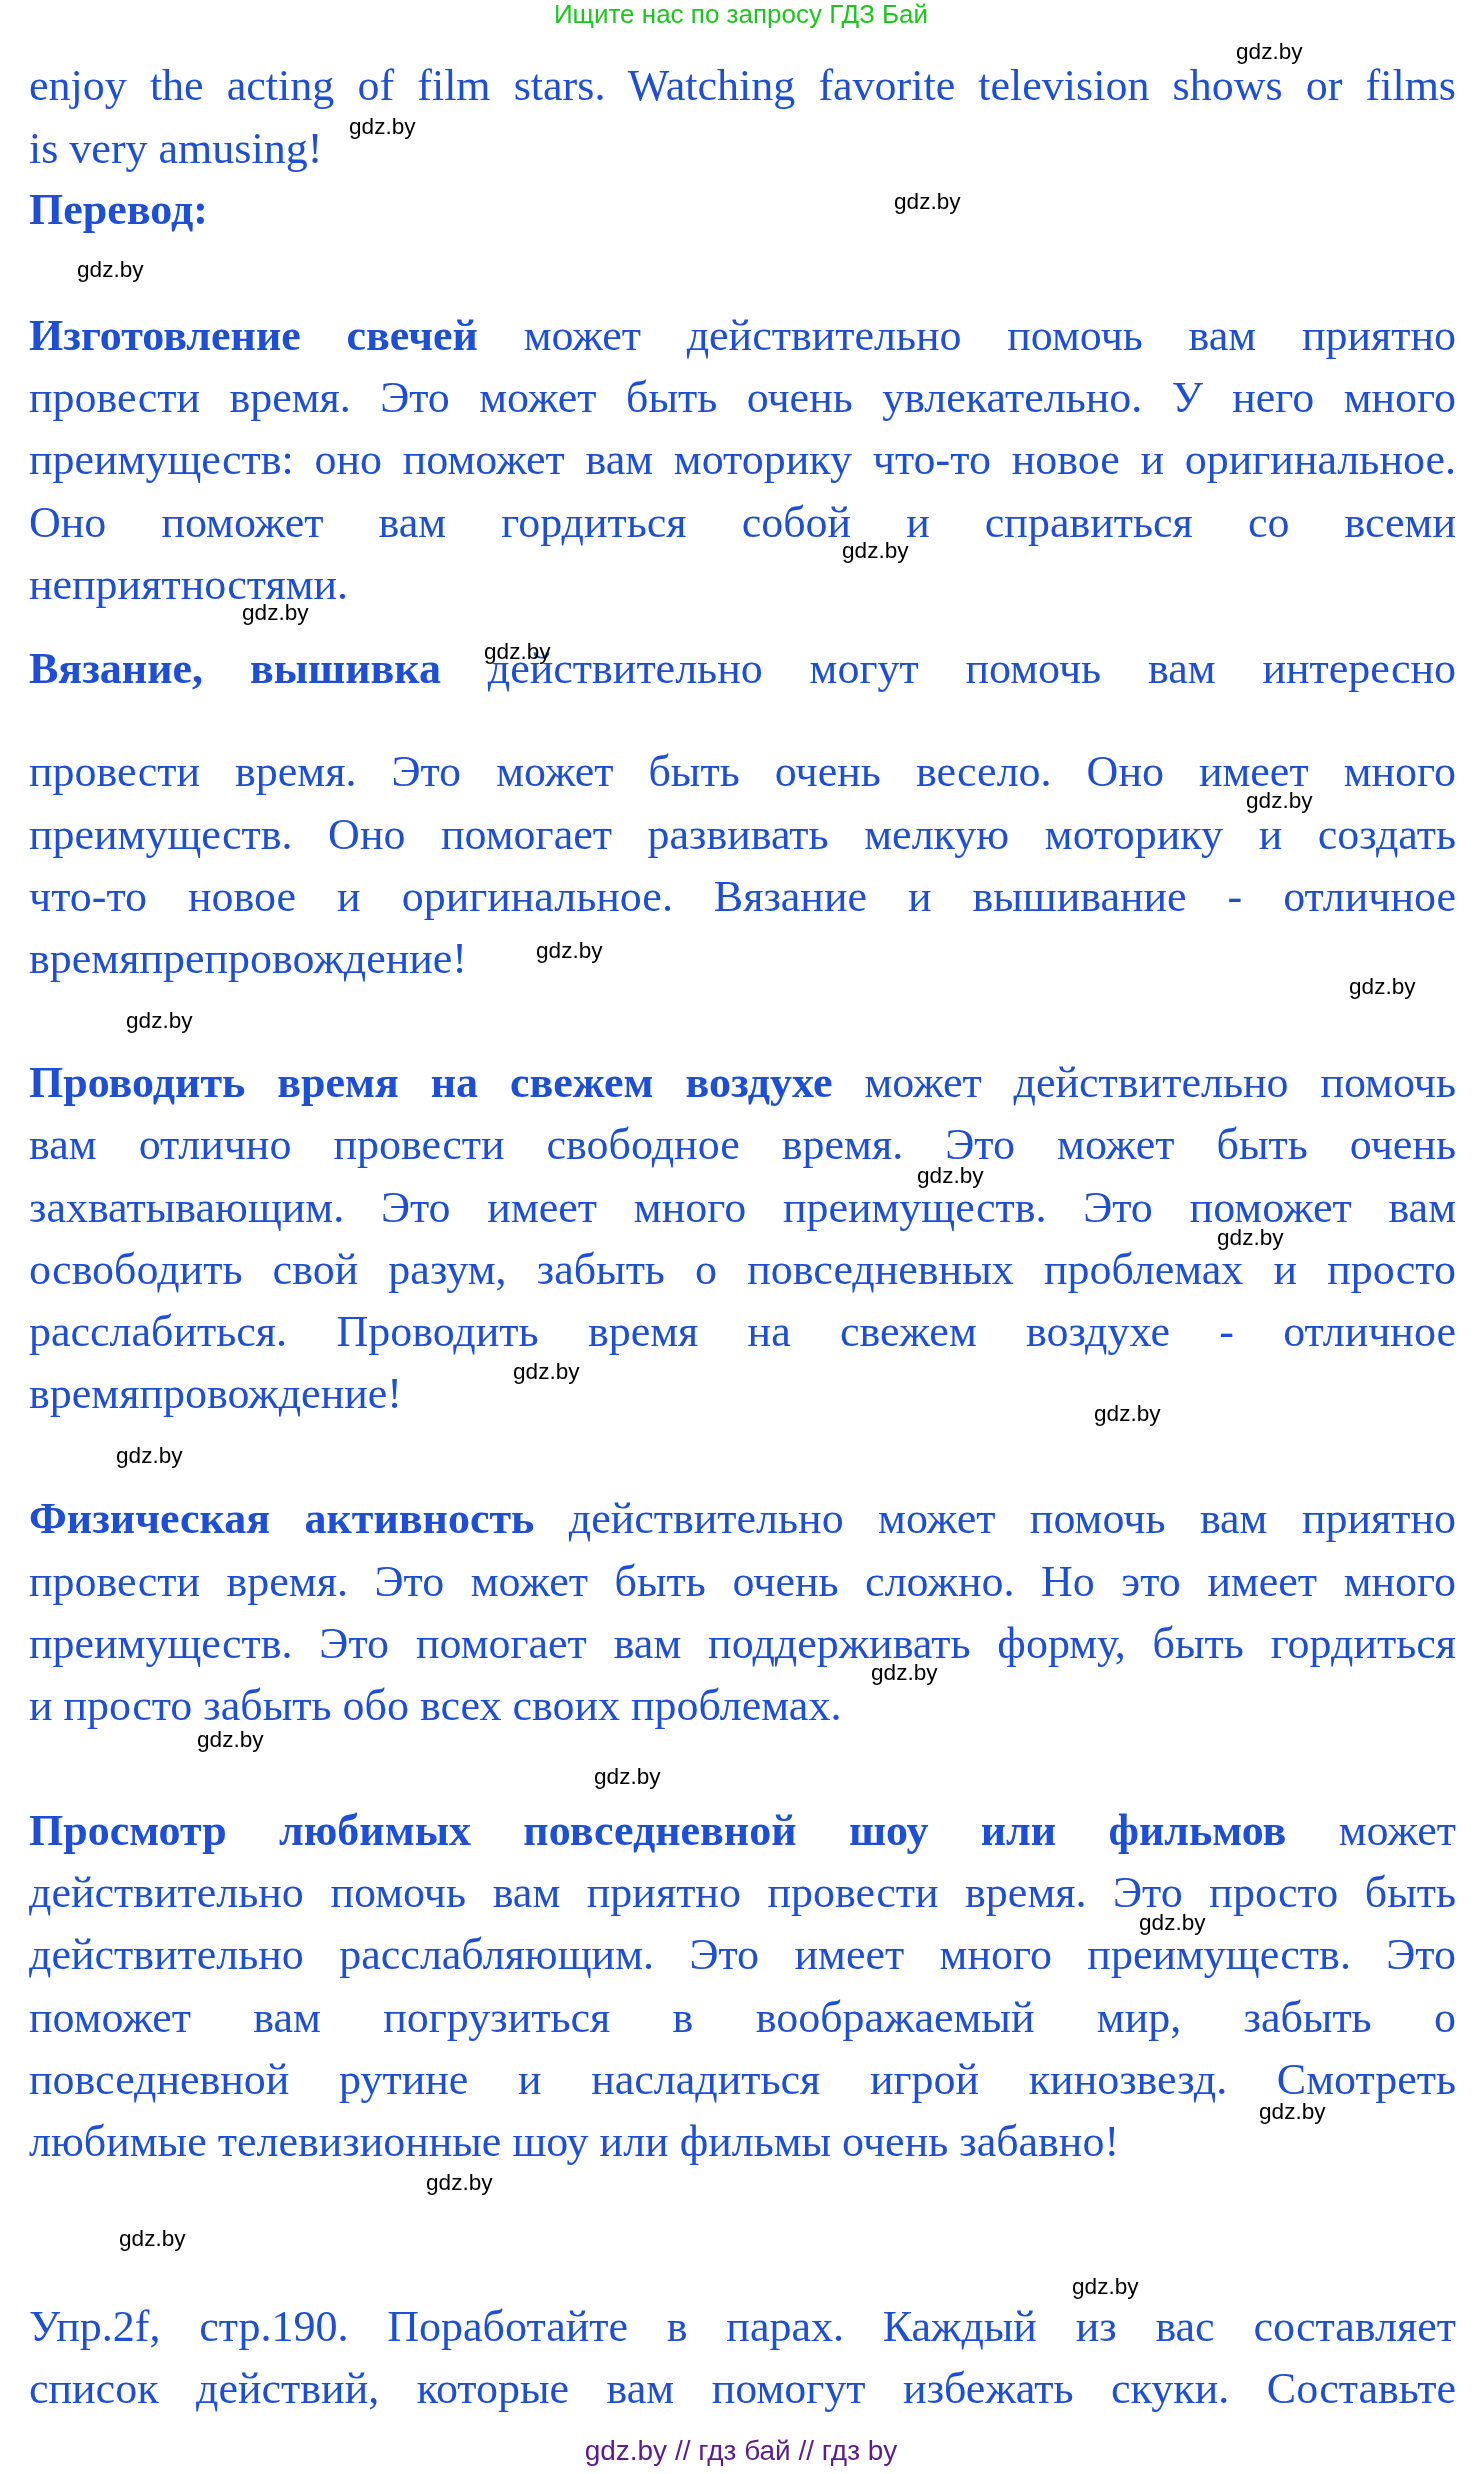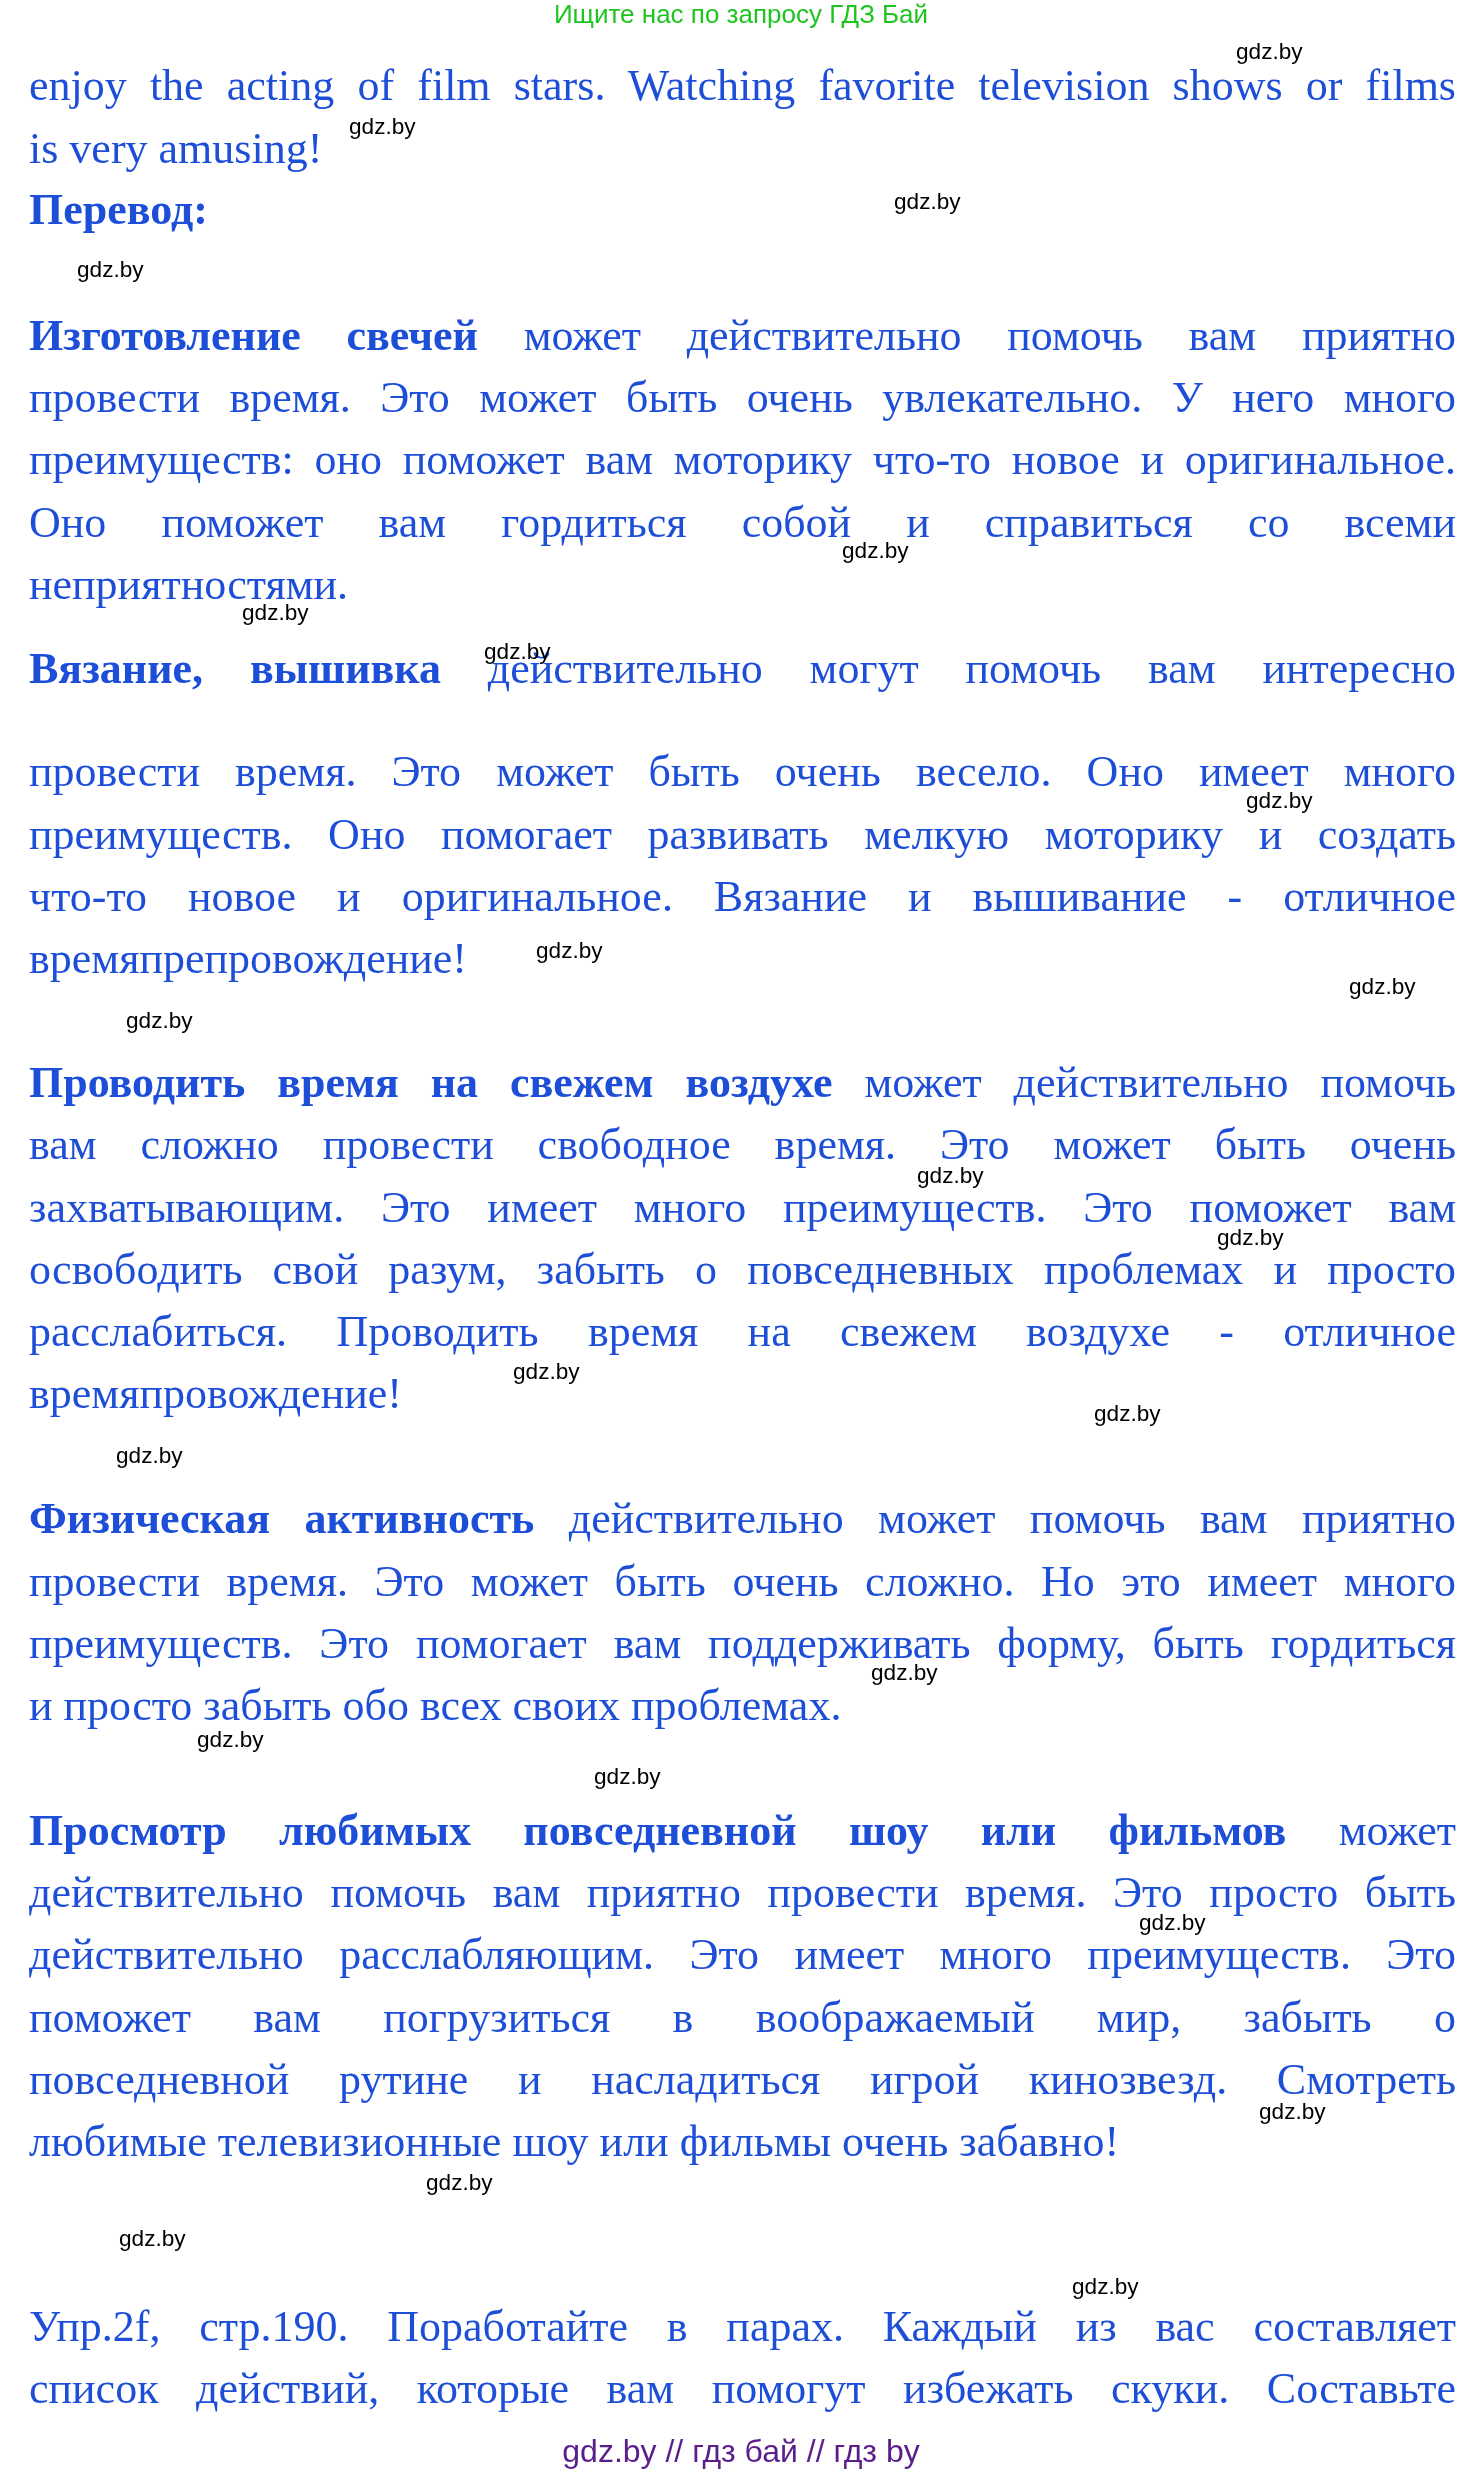--- a/index.html
+++ b/index.html
@@ -1,20 +1,20 @@
 <!DOCTYPE html>
 <html style="font-size:13px"><head>
 <meta charset="utf-8">
 <style>
   html, body { margin:0; padding:0; background:#ffffff; }
   body { width:1482px; height:2475px; position:relative; overflow:hidden; }
   .hdr { position:absolute; left:0; width:1482px; top:0; text-align:center;
          font-family:"Liberation Sans", sans-serif; font-size:26px; color:#1ec51e; line-height:29px; }
   .ftr { position:absolute; left:0; width:1482px; top:2435px; text-align:center;
-         font-family:"Liberation Sans", sans-serif; font-size:32px; color:#5a1e8c; line-height:32px; }
+         font-family:"Liberation Sans", sans-serif; font-size:28px; color:#5a1e8c; line-height:32px; }
   .line { position:absolute; left:29px; width:1427px; font-family:"Liberation Serif", serif;
           font-size:44px; line-height:52px; color:#1d4ed8; white-space:nowrap; }
   .just { text-align:justify; text-align-last:justify; }
   .b { font-weight:bold; }
   .wm { position:absolute; font-family:"Liberation Sans", sans-serif; font-size:22.6px; color:#000; line-height:24px; }
 </style>
 </head>
 <body>
 
 <div class="hdr">Ищите нас по запросу ГДЗ Бай</div>
@@ -30,21 +30,21 @@
 <div class="line just" style="top:497px">Оно поможет вам гордиться собой и справиться со всеми</div>
 <div class="line" style="top:559px">неприятностями.</div>
 
 <div class="line just" style="top:643px"><span class="b">Вязание, вышивка</span><span> действительно могут помочь вам интересно</span></div>
 <div class="line just" style="top:746px">провести время. Это может быть очень весело. Оно имеет много</div>
 <div class="line just" style="top:809px">преимуществ. Оно помогает развивать мелкую моторику и создать</div>
 <div class="line just" style="top:871px">что-то новое и оригинальное. Вязание и вышивание - отличное</div>
 <div class="line" style="top:933px">времяпрепровождение!</div>
 
 <div class="line just" style="top:1057px"><span class="b">Проводить время на свежем воздухе</span><span> может действительно помочь</span></div>
-<div class="line just" style="top:1119px">вам сложно провести свободное время. Это может быть очень</div>
+<div class="line just" style="top:1119px">вам отлично провести свободное время. Это может быть очень</div>
 <div class="line just" style="top:1182px">захватывающим. Это имеет много преимуществ. Это поможет вам</div>
 <div class="line just" style="top:1244px">освободить свой разум, забыть о повседневных проблемах и просто</div>
 <div class="line just" style="top:1306px">расслабиться. Проводить время на свежем воздухе - отличное</div>
 <div class="line" style="top:1368px">времяпровождение!</div>
 
 <div class="line just" style="top:1493px"><span class="b">Физическая активность</span><span> действительно может помочь вам приятно</span></div>
 <div class="line just" style="top:1556px">провести время. Это может быть очень сложно. Но это имеет много</div>
 <div class="line just" style="top:1618px">преимуществ. Это помогает вам поддерживать форму, быть гордиться</div>
 <div class="line" style="top:1680px">и просто забыть обо всех своих проблемах.</div>
 

